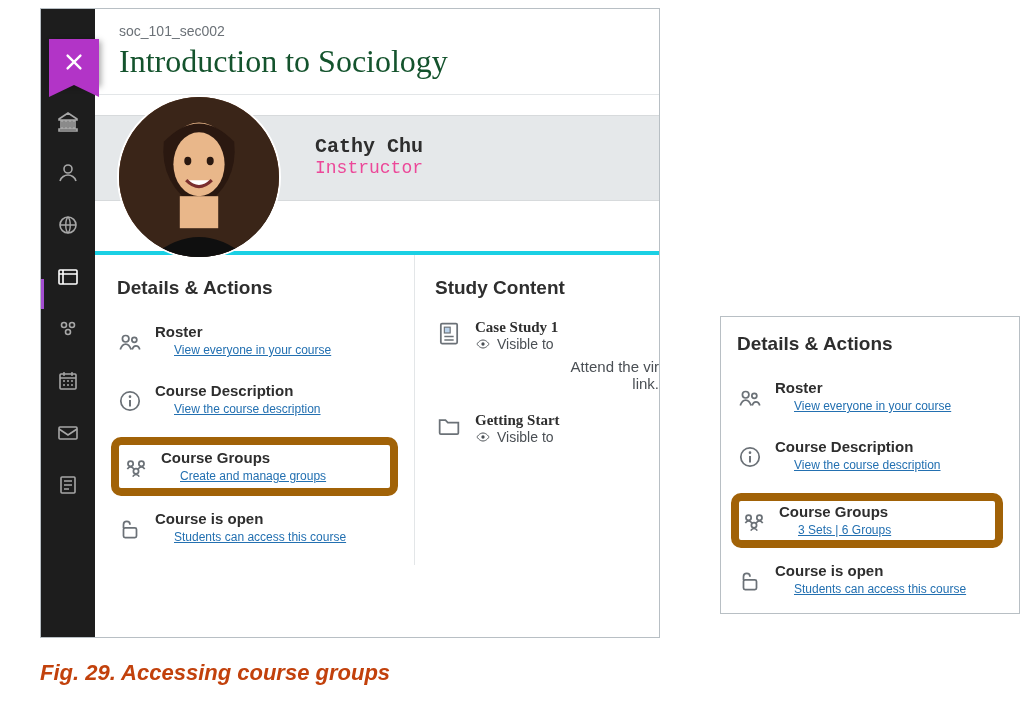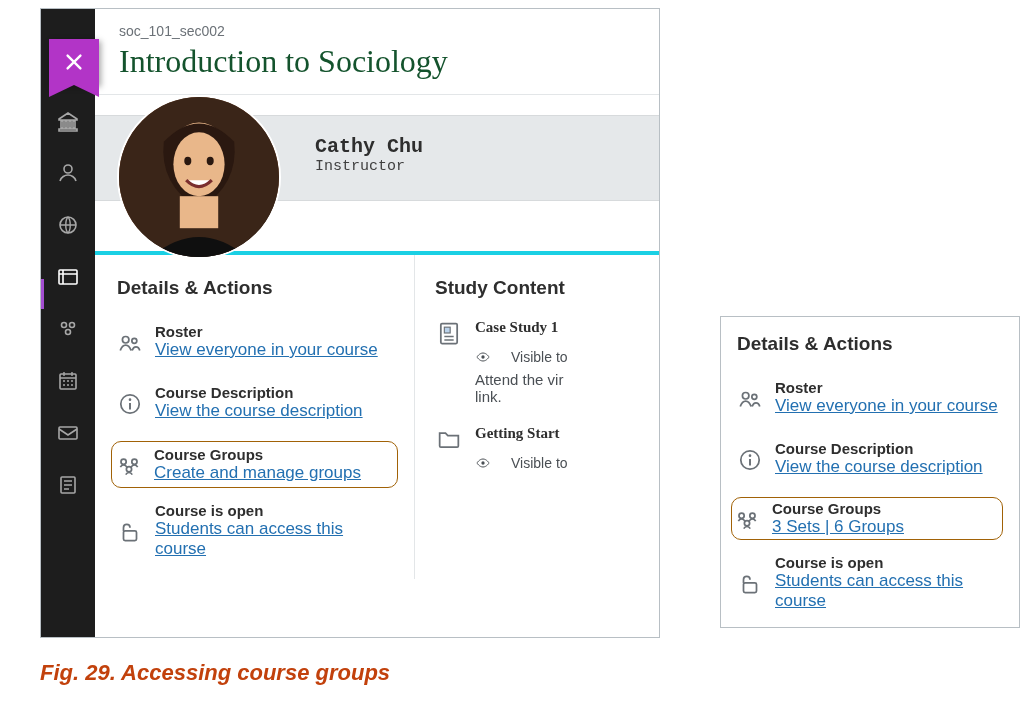--- a/index.html
+++ b/index.html
@@ -49,40 +49,40 @@
   .band-bg { position: absolute; top: 20px; left: 0; right: 0; height: 86px; background: #e5e8ea; border-top:1px solid #d7dadc; border-bottom:1px solid #d7dadc;}
   .avatar {
     position: absolute; left: 22px; top: 0px;
     width: 164px; height: 164px; border-radius: 50%;
     background: radial-gradient(circle at 45% 30%, #f1c9a0 0 32%, #6a3a1e 32% 70%, #2c1a0d 70% 100%);
     border: 2px solid #fff; overflow: hidden;
   }
   .avatar svg { width:100%; height:100%; display:block; }
   .instructor-meta { position: absolute; left: 220px; top: 40px; }
   .instructor-name { font-weight: 700; font-size: 20px; color: #2e2e2e; }
-  .instructor-role { color: #404040; font-size: 15px; }
+  .instructor-role { color: #ec4899; font-size: 18px; }
 
   .body-cols { margin-left: 54px; display: flex; }
   .colL { width: 320px; padding: 22px 16px 0 22px; border-right: 1px solid #e3e6e8; }
   .colR { flex: 1; padding: 22px 0 0 20px; }
   .section-h { font-weight: 700; font-size: 19px; color: #2e2e2e; margin-bottom: 20px; }
 
   .da-item { display: flex; align-items: center; gap: 12px; margin-bottom: 16px; padding: 4px 0;}
   .da-item .icon { width: 26px; color: #6b7177; margin-top: 2px; flex-shrink: 0; }
   .da-item .txt .label { font-weight: 700; font-size: 15px; color: #2e2e2e; }
-  .da-item .txt a { color: #2370b1; font-size: 17px; text-decoration: underline; cursor: pointer; }
-  .highlighted { border: 1px solid #a16207; border-radius: 10px; padding: 4px 8px 4px 4px; margin-left: -6px; margin-bottom: 10px;}
+  .da-item .txt a { color: #2370b1; font-size: 12px; text-decoration: underline; cursor: pointer; margin-left: 19px; }
+  .highlighted { border: 8px solid #a16207; border-radius: 10px; padding: 4px 8px 4px 4px; margin-left: -6px; margin-bottom: 10px;}
   .highlighted.compact { padding: 2px 12px 2px 2px; }
 
   .cc-item { margin-bottom: 20px; }
   .cc-top { display: flex; align-items: flex-start; gap: 12px; }
   .cc-top .icon { width: 28px; color: #6b7177; }
   .cc-title { font-weight: 700; font-size: 15px; color: #2e2e2e; font-family: Liberation Serif, serif; }
-  .cc-vis { display: flex; align-items: center; gap: 20px; color: #4a4f54; font-size: 14px; margin-top: 13px;}
-  .cc-desc { margin-left: 40px; color: #4a4f54; font-size: 15px; margin-top: 6px; }
+  .cc-vis { display: flex; align-items: center; gap: 6px; color: #4a4f54; font-size: 14px; margin-top: 0;}
+  .cc-desc { margin-left: 40px; color: #4a4f54; font-size: 15px; margin-top: 6px; text-align: right; }
 
   
   .panelB {
     position: absolute; top: 308px; left: 680px;
     width: 300px; border: 1px solid #b8bfc4; background: #fff; padding: 16px 16px 12px 16px;
   }
 
   
   .figcap { position: absolute; top: 660px; left: 40px; font-style: italic; font-weight: 700; font-size: 22px; color: #c2410c; }
 

